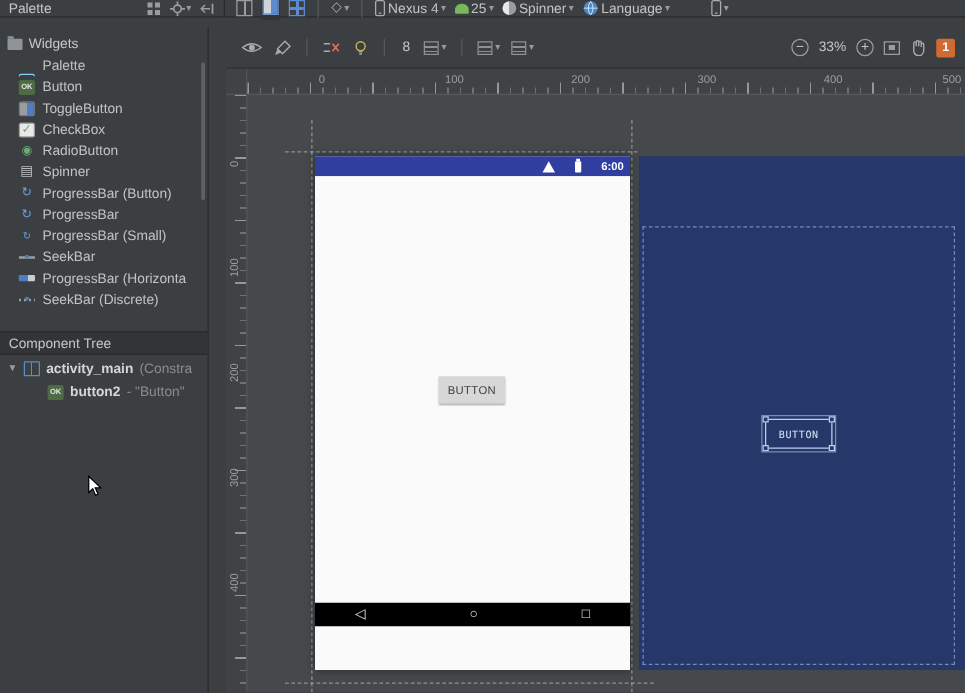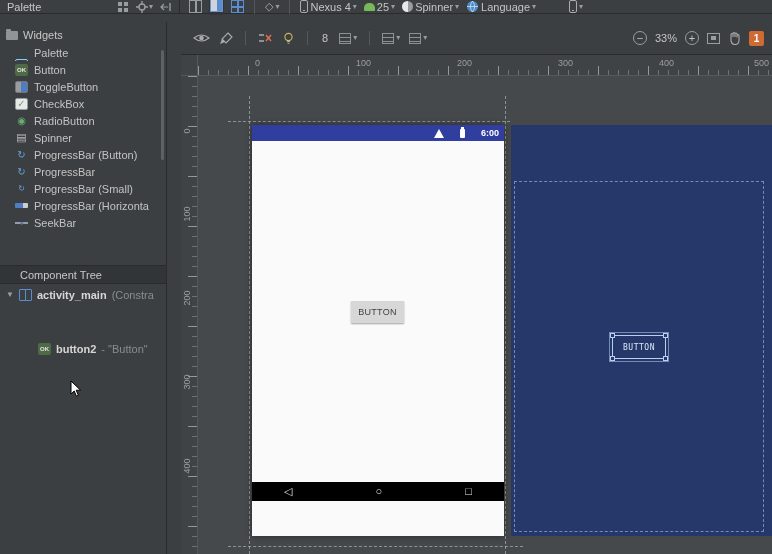--- a/index.html
+++ b/index.html
@@ -55,25 +55,25 @@
   .ic-radio   { color:#6aab73; font-size:10px; }
   .ic-checktv { border:1px solid #8a8d90; color:#d0d0d0; font-size:6px; }
   .ic-spinner { color:#b9bcbe; font-size:11px; }
   .ic-prog    { color:#6a9fd8; font-size:10px; }
   .ic-prog-sm { color:#6a9fd8; font-size:8px; }
   .ic-prog-h  { background:linear-gradient(to right,#4f7cc2 60%,#c9cdd1 60%); height:5px; border-radius:1px; }
   .ic-seek    { color:#4f7cc2; font-size:7px; background:linear-gradient(#9a9da0,#9a9da0) center/100% 2px no-repeat; }
   .ic-seek-d  { color:#4f7cc2; font-size:7px; background:repeating-linear-gradient(to right,#9a9da0 0 2px,transparent 2px 4px) center/100% 2px no-repeat; }
   .p-scroll { position:absolute; right:2px; top:28px; width:3px; height:110px; background:#5d6163; border-radius:2px; }
 
-  .ct-header { position:absolute; left:0; top:243px; width:180px; height:19px; background:#313537; border-top:1px solid #2b2b2b; border-bottom:1px solid #2b2b2b; display:flex; align-items:center; padding-left:20px; font-size:11px; color:#c7c7c7; }
+  .ct-header { position:absolute; left:0; top:243px; width:180px; height:19px; background:#313537; border-top:1px solid #2b2b2b; border-bottom:1px solid #2b2b2b; display:flex; align-items:center; padding-left:7px; font-size:11px; color:#c7c7c7; }
   .tree { position:absolute; left:0; top:263px; width:180px; }
   .t-row { height:19px; display:flex; align-items:center; gap:5px; font-size:11px; white-space:nowrap; overflow:hidden; }
   .t-row.root { padding-left:6px; }
-  .t-row.child { padding-left:38px;margin-top:35px; }
+  .t-row.child { padding-left:38px; }
   .expander { font-size:8px; color:#9a9da0; }
   .ic-layout { width:13px; height:12px; flex:none; border:1px solid #5b8bd0; background:linear-gradient(to right,transparent 5px,#5b8bd0 5px 6px,transparent 6px); border-radius:1px; }
   .t-main { color:#d6d6d6; font-weight:bold; }
   .t-suffix { color:#8a8d90; }
 
   
   .cursor { position:absolute; left:70px; top:358px; }
 
   
   .surface { position:absolute; left:181px; top:55px; width:591px; height:499px; background:#46494b; overflow:hidden; }
@@ -285,26 +285,30 @@
         </div>
       <div class="p-row">
           <span class="p-ico ic-prog">↻</span>
           <span>ProgressBar</span>
         </div>
       <div class="p-row">
           <span class="p-ico ic-prog-sm">↻</span>
           <span>ProgressBar (Small)</span>
         </div>
       <div class="p-row">
+          <span class="p-ico ic-seek">●</span>
+          <span>SeekBar</span>
+        </div>
+      <div class="p-row">
           <span class="p-ico ic-prog-h"></span>
           <span>ProgressBar (Horizonta</span>
         </div>
       <div class="p-row">
-          <span class="p-ico ic-seek">●</span>
-          <span>SeekBar</span>
+          <span class="p-ico ic-seek-d">●</span>
+          <span>SeekBar (Discrete)</span>
         </div>
     </div>
     <div class="p-scroll"></div>
 
     <div class="ct-header">
       <span>Component Tree</span>
     </div>
     <div class="tree">
       <div class="t-row root">
         <span class="expander">▼</span>

